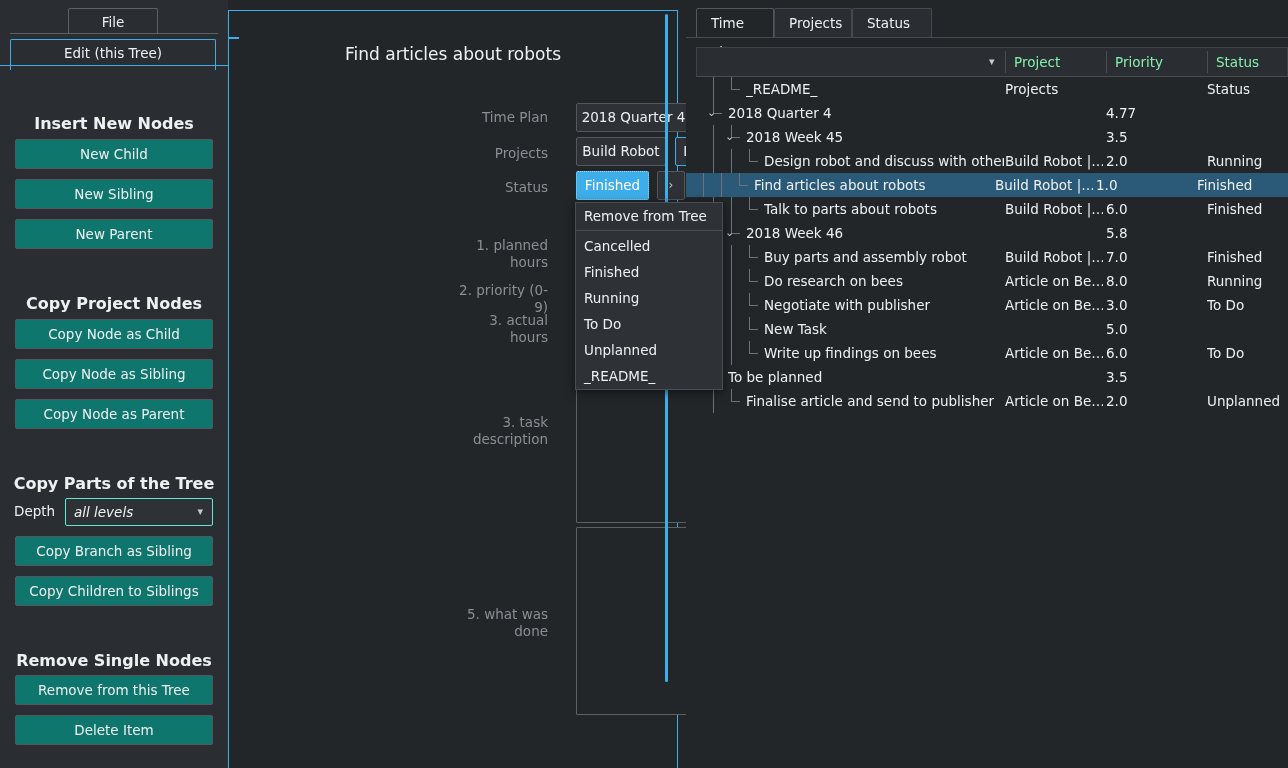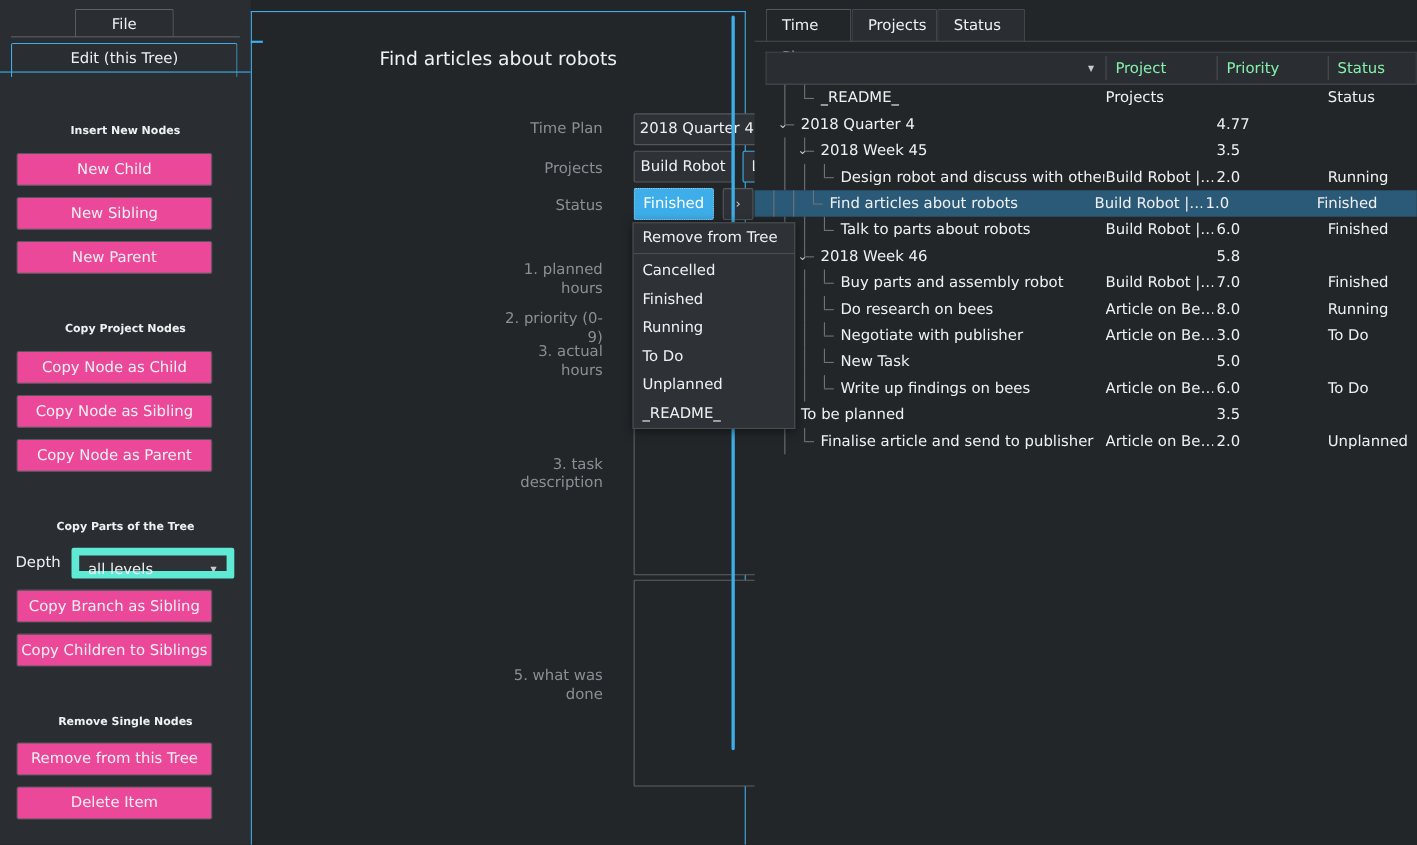--- a/index.html
+++ b/index.html
@@ -28,36 +28,36 @@
   }
   .tab-underline1{position:absolute;left:10px;top:33px;width:208px;height:1px;background:#5c6165;}
   .tab.row2{
     left:10px;top:39px;width:206px;height:31px;
     border:1px solid #3daee9;border-bottom:none;
     border-radius:2px 2px 0 0;
   }
   .tab-underline2{position:absolute;left:0;top:65px;width:228px;height:1px;background:#3daee9;}
 
   .section-head{
-    text-align:center;font-weight:bold;font-size:10px;color:#eff0f1;
+    text-align:center;font-weight:bold;font-size:16px;color:#eff0f1;
     margin:0;padding:0;
   }
   .btn{
     box-sizing:border-box;
-    position:absolute;left:15px;width:178px;height:30px;
-    background:#ec4899;border:1px solid #54585c;border-radius:2px;
+    position:absolute;left:15px;width:198px;height:30px;
+    background:#0f766e;border:1px solid #54585c;border-radius:2px;
     color:#eff0f1;font-size:13.5px;font-family:"DejaVu Sans", sans-serif;
     text-align:center;line-height:28px;
     cursor:default;
   }
   .depth-label{position:absolute;left:14px;top:503px;font-size:13.5px;color:#eff0f1;}
   .depth-select{
     box-sizing:border-box;position:absolute;left:65px;top:498px;width:148px;height:28px;
-    background:#2e3236;border:7px solid #5eead4;border-radius:2px;
-    color:#eff0f1;font-size:13.5px;line-height:26px;padding-left:8px;
+    background:#2e3236;border:1px solid #5eead4;border-radius:2px;
+    color:#eff0f1;font-size:13.5px;line-height:26px;padding-left:8px;font-style:italic;
   }
   .depth-select .chev{position:absolute;right:9px;top:0;line-height:26px;color:#c8cacc;font-size:11px;}
 
   
   .mid-panel{position:absolute;left:228px;top:0;width:458px;height:768px;background:#232629;}
   .mid-border{
     position:absolute;left:0;top:10px;width:450px;height:758px;
     border:1px solid #3daee9;border-bottom:none;box-sizing:border-box;
   }
   .mid-stub{position:absolute;left:0;top:37px;width:11px;height:2px;background:#3daee9;}

